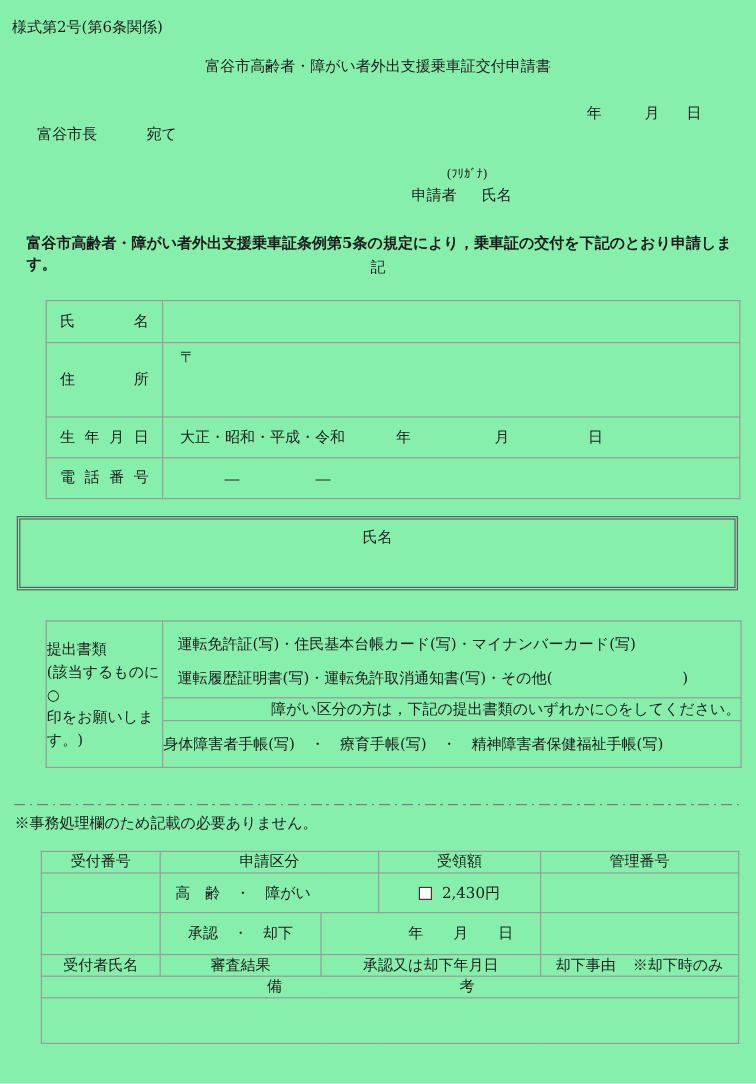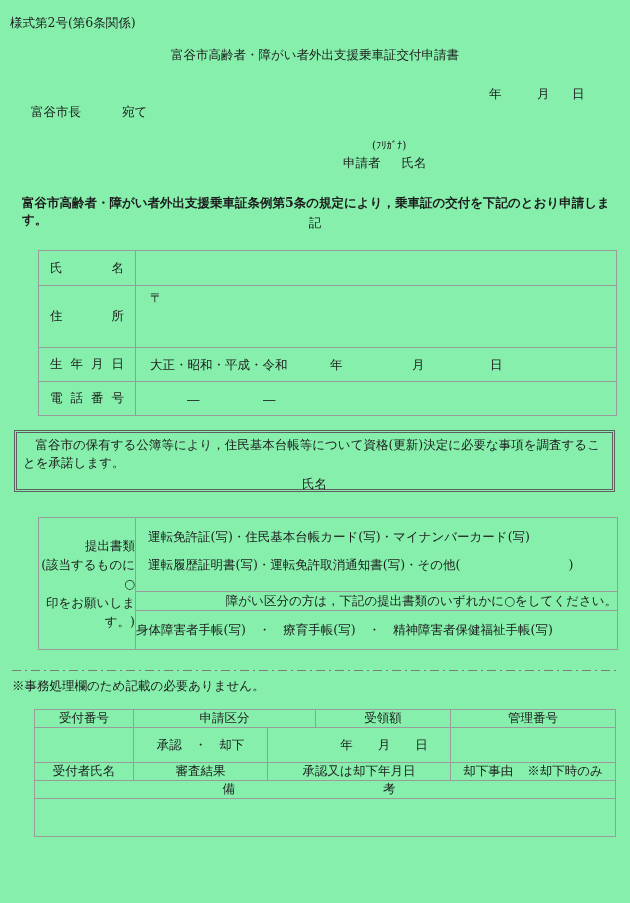--- a/index.html
+++ b/index.html
@@ -23,23 +23,23 @@
   .addr-mark{margin:4px 0 0 14px;}
   
   .consent-box{
     left:14px;top:430px;width:601px;height:62px;box-sizing:border-box;
     border:3px double #5f5f5f;padding:3px 6px 0 6px;
   }
   .consent-text{text-indent:1em;line-height:18px;}
   .consent-name{text-align:center;margin-top:4px;}
   
   .doc-table{width:580px;}
-  .doc-label{text-align:right;line-height:19px;}
+  .doc-label{text-align:left;line-height:19px;}
   .doc-line1{margin:9px 0 0 12px;line-height:20px;}
-  .doc-line2{margin:8px 0 16px 12px;line-height:20px;}
+  .doc-line2{margin:8px 0 6px 12px;line-height:20px;}
   .spacer-inline{display:inline-block;width:108px;}
   .doc-note{padding-left:3px;}
   .doc-opts{padding-left:12px;}
   
   .dashdot{
     left:12px;top:670px;width:606px;height:1px;
     background:repeating-linear-gradient(90deg,#7d7d7d 0 9px,transparent 9px 13px,#7d7d7d 13px 15px,transparent 15px 19px);
   }
   
   .admin-table{width:581px;padding-left:16px;}
@@ -136,21 +136,20 @@
         <div class="cell-rel">
           <span class="vmid" style="left:51px;">―</span>
           <span class="vmid" style="left:127px;">―</span>
         </div>
       </td>
     </tr>
   </tbody>
     </table>
 
   <div class="abs consent-box">
-    <div class="consent-text">富谷市の保有する公簿等により，住民基本台帳等について資格(更新)決定に必要な事項を調査することを承諾します。</div>
     <div class="consent-name">氏名</div>
   </div>
 
   <table class="ftable doc-table abs" style="left:38px;top:517px;">
     <colgroup>
         <col style="width:97px;">
         <col>
       </colgroup>
     <tbody>
         <tr>
@@ -187,20 +186,31 @@
         <col style="width:165px;">
     </colgroup>
     <tbody>
         <tr>
       <td style="height:17px;">受付番号</td>
       <td colspan="2">申請区分</td>
       <td>受領額</td>
       <td>管理番号</td>
     </tr>
     <tr>
+      <td style="height:32px;"></td>
+      <td colspan="2" class="cat-cell">高　齢　・　障がい</td>
+      <td>
+        <div class="fee-flex">
+          <span class="checkbox"></span>
+          <span>2,430円</span>
+        </div>
+      </td>
+      <td></td>
+    </tr>
+    <tr>
       <td style="height:34px;"></td>
       <td>承認　・　却下</td>
       <td colspan="2">
         <span class="date-shift">年　　月　　日</span>
       </td>
       <td></td>
     </tr>
     <tr>
       <td style="height:17px;">受付者氏名</td>
       <td>審査結果</td>

